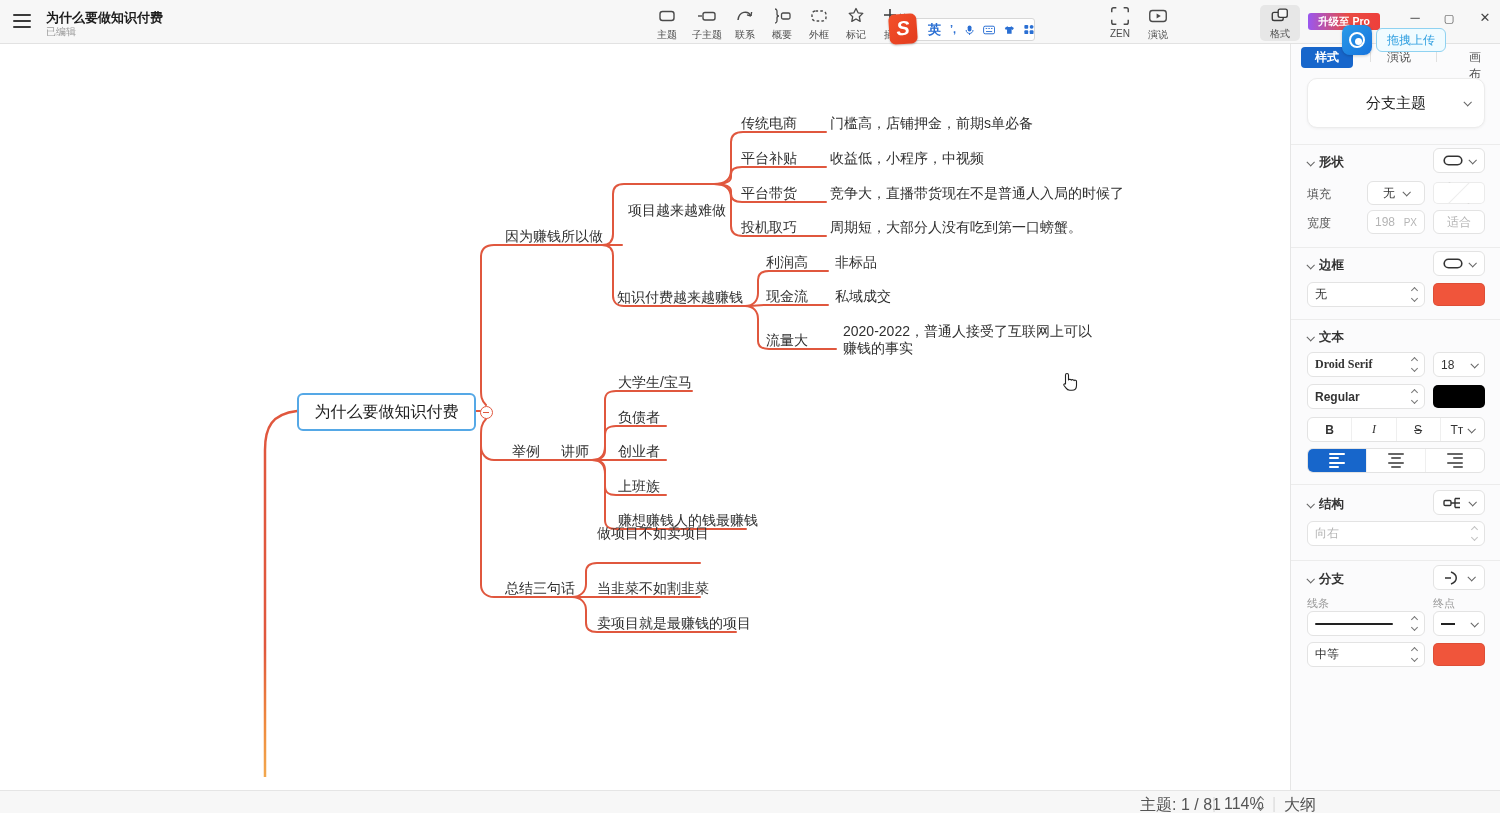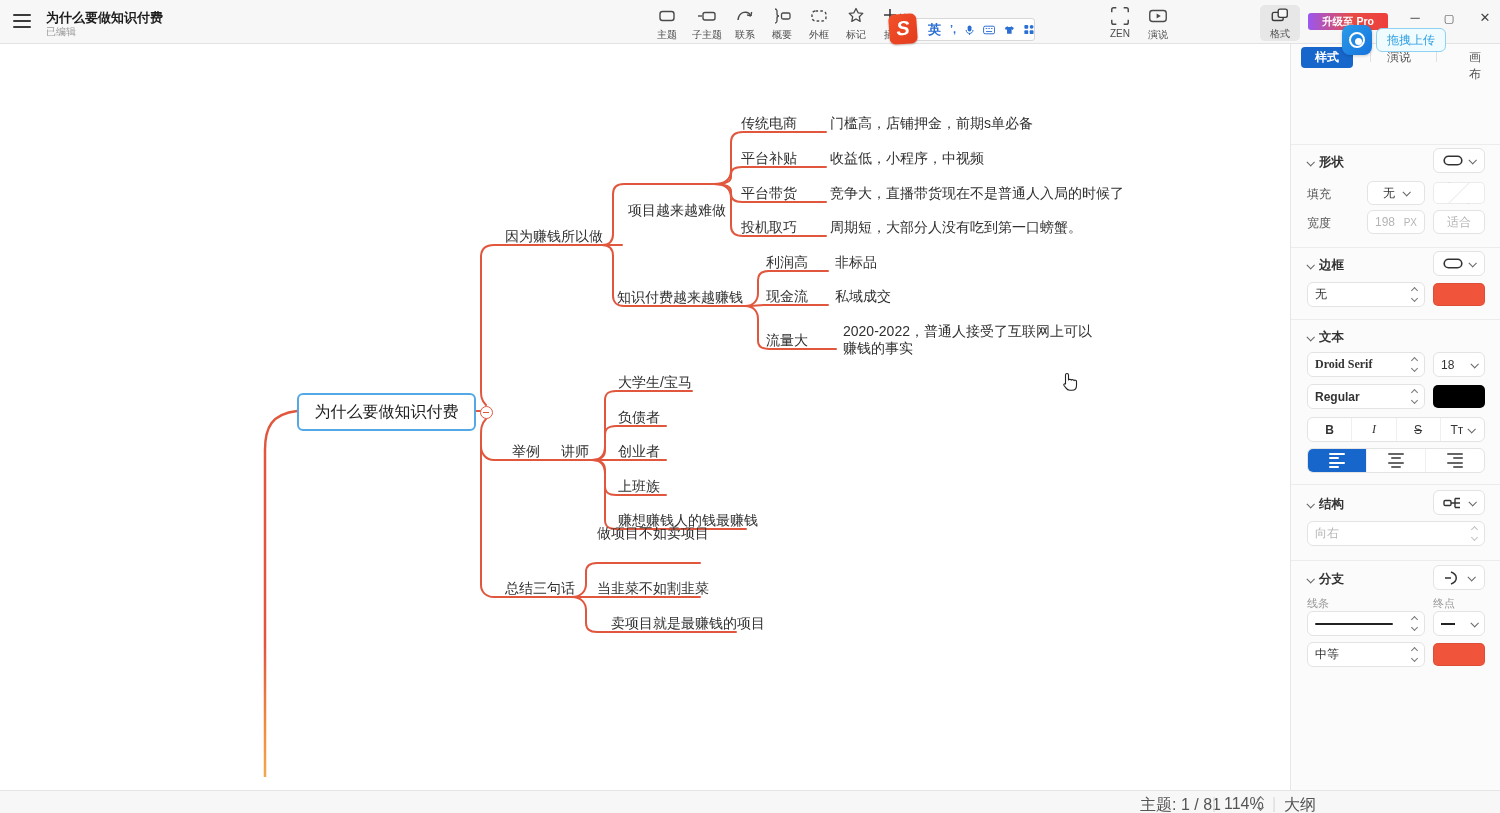--- a/index.html
+++ b/index.html
@@ -19,21 +19,21 @@
   .tb-label { font-size:10px; color:#4c4c4c; margin-top:1px; display:block; }
   .tb-active-pill { background:#e7e7e7; border-radius:5px; }
 
   
   #ime-bar { position:absolute; left:905px; top:18px; width:130px; height:23px; background:#fff; border:1px solid #d8d8d8; border-radius:3px; z-index:40; display:flex; align-items:center; gap:9px; padding-left:22px; }
   #ime-logo { position:absolute; left:-17px; top:-5px; width:28px; height:30px; background:linear-gradient(135deg,#f4502a,#e23c1e); border-radius:6px; transform:rotate(-4deg); color:#fff; font-weight:bold; font-size:20px; font-style:italic; text-align:center; line-height:29px; box-shadow:0 1px 2px rgba(0,0,0,.25); }
   .ime-ic { color:#2a6fd3; font-weight:bold; font-size:13px; line-height:1; }
   #ime-bar svg { display:block; }
 
   
-  #upgrade-pill { position:absolute; left:1308px; top:13px; width:80px; height:17px; border-radius:3px; background:linear-gradient(90deg,#9a57f0 0%,#e84b44 55%,#ee3f3b 100%); color:#fff; font-size:10.5px; font-weight:bold; text-align:center; line-height:17px; z-index:35; cursor:pointer; }
+  #upgrade-pill { position:absolute; left:1308px; top:13px; width:72px; height:17px; border-radius:3px; background:linear-gradient(90deg,#9a57f0 0%,#e84b44 55%,#ee3f3b 100%); color:#fff; font-size:10.5px; font-weight:bold; text-align:center; line-height:17px; z-index:35; cursor:pointer; }
   #upload-float { position:absolute; left:1332px; top:25px; z-index:45; display:flex; align-items:center; cursor:pointer;margin-left:10px; }
   #upload-logo { width:30px; height:30px; border-radius:8px; background:linear-gradient(135deg,#2a9be8,#1673dd); position:relative; box-shadow:0 1px 3px rgba(0,0,0,.2); }
   #upload-logo i { position:absolute; left:7px; top:7px; width:16px; height:16px; border:2.5px solid #fff; border-radius:50%; }
   #upload-logo b { position:absolute; left:13px; top:13px; width:7px; height:7px; background:#fff; border-radius:50%; }
   #upload-tip { margin-left:4px; height:24px; background:#f0fbff; border:1px solid #8fd2f1; border-radius:6px; color:#2f9fe0; font-size:12px; line-height:22px; padding:0 10px; }
 
   .win-btn { position:absolute; top:6px; width:30px; height:24px; color:#444; text-align:center; font-size:13px; line-height:24px; cursor:pointer; }
 
   
   #canvas { position:absolute; left:0; top:44px; width:1290px; height:733px; background:#fff; overflow:hidden; }
@@ -255,21 +255,21 @@
       <div class="map-node" style="left: 505px; top: 407px; margin-left: 7px;">举例</div>
       <div class="map-node" style="left: 561px; top: 407px;">讲师</div>
       <div class="map-node" style="left: 618px; top: 338px;">大学生/宝马</div>
       <div class="map-node" style="left: 618px; top: 373px;">负债者</div>
       <div class="map-node" style="left: 618px; top: 407px;">创业者</div>
       <div class="map-node" style="left: 618px; top: 442px;">上班族</div>
       <div class="map-node" style="left: 618px; top: 476px;">赚想赚钱人的钱最赚钱</div>
       <div class="map-node" style="left: 505px; top: 544px;">总结三句话</div>
       <div class="map-node" style="left: 597px; top: 489px;">做项目不如卖项目</div>
       <div class="map-node" style="left: 597px; top: 544px;">当韭菜不如割韭菜</div>
-      <div class="map-node" style="left: 597px; top: 579px; margin-left: 14px;">卖项目就是最赚钱的项目</div>
+      <div class="map-node" style="left: 597px; top: 579px;">卖项目就是最赚钱的项目</div>
     </div>
 
   <div id="glyph-frags">
     
     
     
     
     
     
     
@@ -282,20 +282,24 @@
 
 </div>
 
 <div id="panel">
   <div class="ptab active" style="left:10px">样式</div>
   <div class="ptab-sep" style="left:78px">|</div>
   <div class="ptab" style="left:82px">演说</div>
   <div class="ptab-sep" style="left:144px">|</div>
   <div class="ptab" style="left:164px">画布</div>
 
+  <div id="topic-selector">
+    <span>分支主题</span>
+    <span class="cv"></span>
+  </div>
 
   <div class="sec-div" style="top:100px"></div>
 
   <div class="sec-head" style="top:110px"><span class="cv"></span><span>形状</span></div>
   <div class="pill" style="left:142px;top:104px;width:52px;height:25px;justify-content:center;gap:6px">
     <svg width="20" height="11" viewBox="0 0 20 11">
         <rect x="1.2" y="1.2" width="17.6" height="8.6" rx="4.3" fill="none" stroke="#333" stroke-width="1.6"></rect>
       </svg>
     <span class="cv"></span>
   </div>

